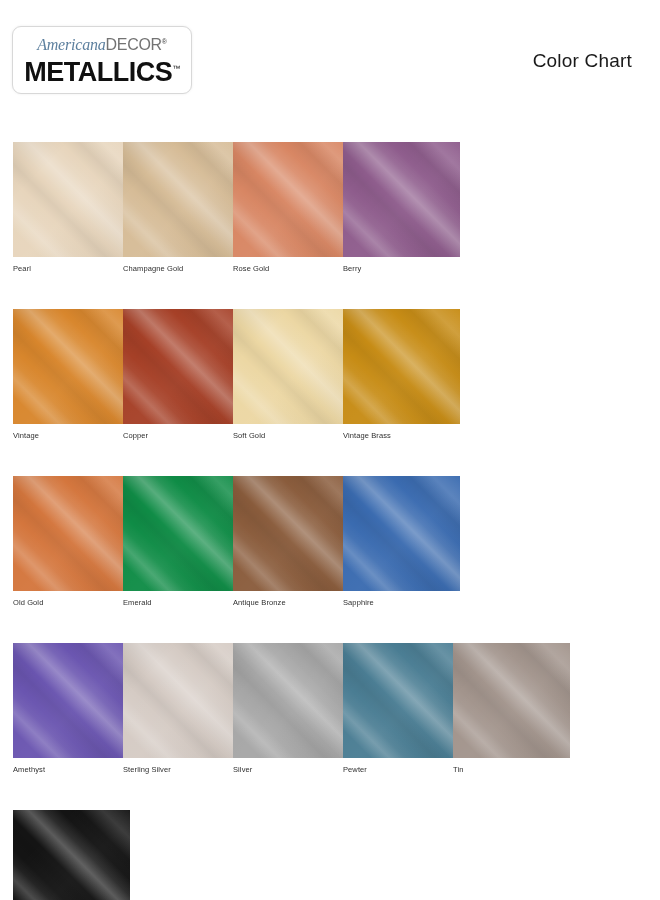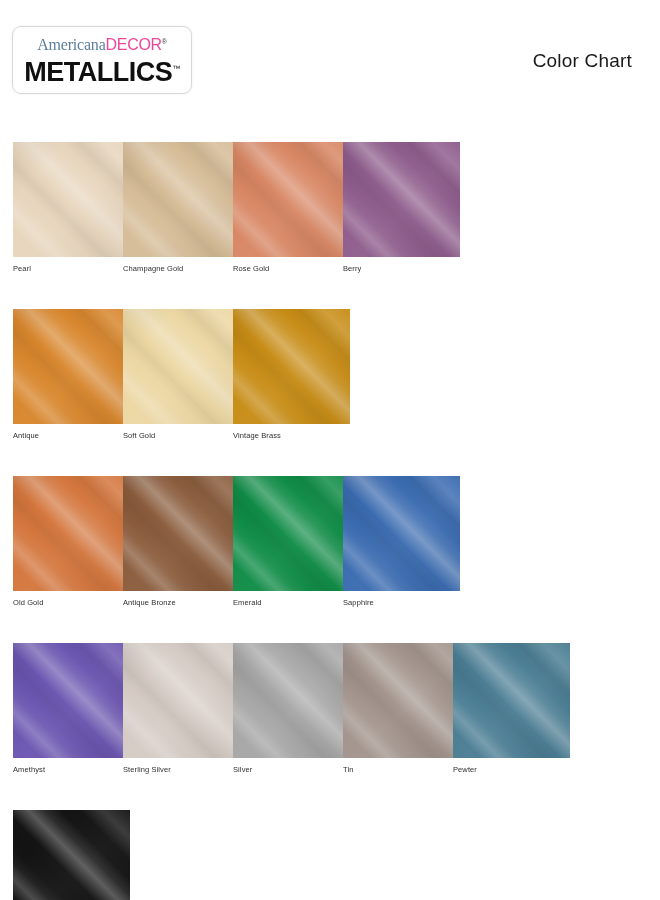--- a/index.html
+++ b/index.html
@@ -38,25 +38,26 @@
   }
   .logo-line1 {
     font-size: 16px;
     line-height: 18px;
     white-space: nowrap;
     letter-spacing: -0.2px;
   }
   .logo-americana {
     font-family: "Liberation Serif", serif;
     color: #5c7f9e;
+    font-style: italic;
     font-weight: normal;
   }
   .logo-decor {
     font-family: "Liberation Sans", sans-serif;
-    color: #ec4899;
+    color: #737373;
     font-weight: normal;
     letter-spacing: -0.3px;
     text-align: right;
   }
   .logo-reg {
     font-size: 7px;
     vertical-align: super;
     color: #3c3c3c;
   }
   .logo-line2 {
@@ -191,21 +192,28 @@
         </div>
         <div class="swatch-label">Berry</div>
       </div>
     </div>
     <div class="swatch-row">
       <div class="swatch-cell">
         <div class="swatch" style="background-color: rgb(216, 134, 44);">
           <div class="sheen"></div>
           <div class="sheen2"></div>
         </div>
-        <div class="swatch-label">Antique</div>
+        <div class="swatch-label">Vintage</div>
+      </div>
+      <div class="swatch-cell">
+        <div class="swatch" style="background-color: rgb(166, 64, 39);">
+          <div class="sheen"></div>
+          <div class="sheen2"></div>
+        </div>
+        <div class="swatch-label">Copper</div>
       </div>
       <div class="swatch-cell">
         <div class="swatch" style="background-color: rgb(236, 215, 163);">
           <div class="sheen"></div>
           <div class="sheen2"></div>
         </div>
         <div class="swatch-label">Soft Gold</div>
       </div>
       <div class="swatch-cell">
         <div class="swatch" style="background-color: rgb(199, 140, 21);">
@@ -217,34 +225,34 @@
     </div>
     <div class="swatch-row">
       <div class="swatch-cell">
         <div class="swatch" style="background-color: rgb(212, 118, 61);">
           <div class="sheen"></div>
           <div class="sheen2"></div>
         </div>
         <div class="swatch-label">Old Gold</div>
       </div>
       <div class="swatch-cell">
+        <div class="swatch" style="background-color: rgb(15, 140, 70);">
+          <div class="sheen"></div>
+          <div class="sheen2"></div>
+        </div>
+        <div class="swatch-label">Emerald</div>
+      </div>
+      <div class="swatch-cell">
         <div class="swatch" style="background-color: rgb(138, 92, 60);">
           <div class="sheen"></div>
           <div class="sheen2"></div>
         </div>
         <div class="swatch-label">Antique Bronze</div>
       </div>
       <div class="swatch-cell">
-        <div class="swatch" style="background-color: rgb(15, 140, 70);">
-          <div class="sheen"></div>
-          <div class="sheen2"></div>
-        </div>
-        <div class="swatch-label">Emerald</div>
-      </div>
-      <div class="swatch-cell">
         <div class="swatch" style="background-color: rgb(58, 107, 176);">
           <div class="sheen"></div>
           <div class="sheen2"></div>
         </div>
         <div class="swatch-label">Sapphire</div>
       </div>
     </div>
     <div class="swatch-row">
       <div class="swatch-cell">
         <div class="swatch" style="background-color: rgb(106, 85, 176);">
@@ -261,33 +269,33 @@
         <div class="swatch-label">Sterling Silver</div>
       </div>
       <div class="swatch-cell">
         <div class="swatch" style="background-color: rgb(166, 166, 166);">
           <div class="sheen"></div>
           <div class="sheen2"></div>
         </div>
         <div class="swatch-label">Silver</div>
       </div>
       <div class="swatch-cell">
+        <div class="swatch" style="background-color: rgb(74, 125, 147);">
+          <div class="sheen"></div>
+          <div class="sheen2"></div>
+        </div>
+        <div class="swatch-label">Pewter</div>
+      </div>
+      <div class="swatch-cell">
         <div class="swatch" style="background-color: rgb(162, 148, 140);">
           <div class="sheen"></div>
           <div class="sheen2"></div>
         </div>
         <div class="swatch-label">Tin</div>
       </div>
-      <div class="swatch-cell">
-        <div class="swatch" style="background-color: rgb(74, 125, 147);">
-          <div class="sheen"></div>
-          <div class="sheen2"></div>
-        </div>
-        <div class="swatch-label">Pewter</div>
-      </div>
     </div>
     <div class="swatch-row">
       <div class="swatch-cell">
         <div class="swatch" style="background-color: rgb(20, 20, 20);">
           <div class="sheen"></div>
           <div class="sheen2"></div>
         </div>
       </div>
     </div>
   </div>

